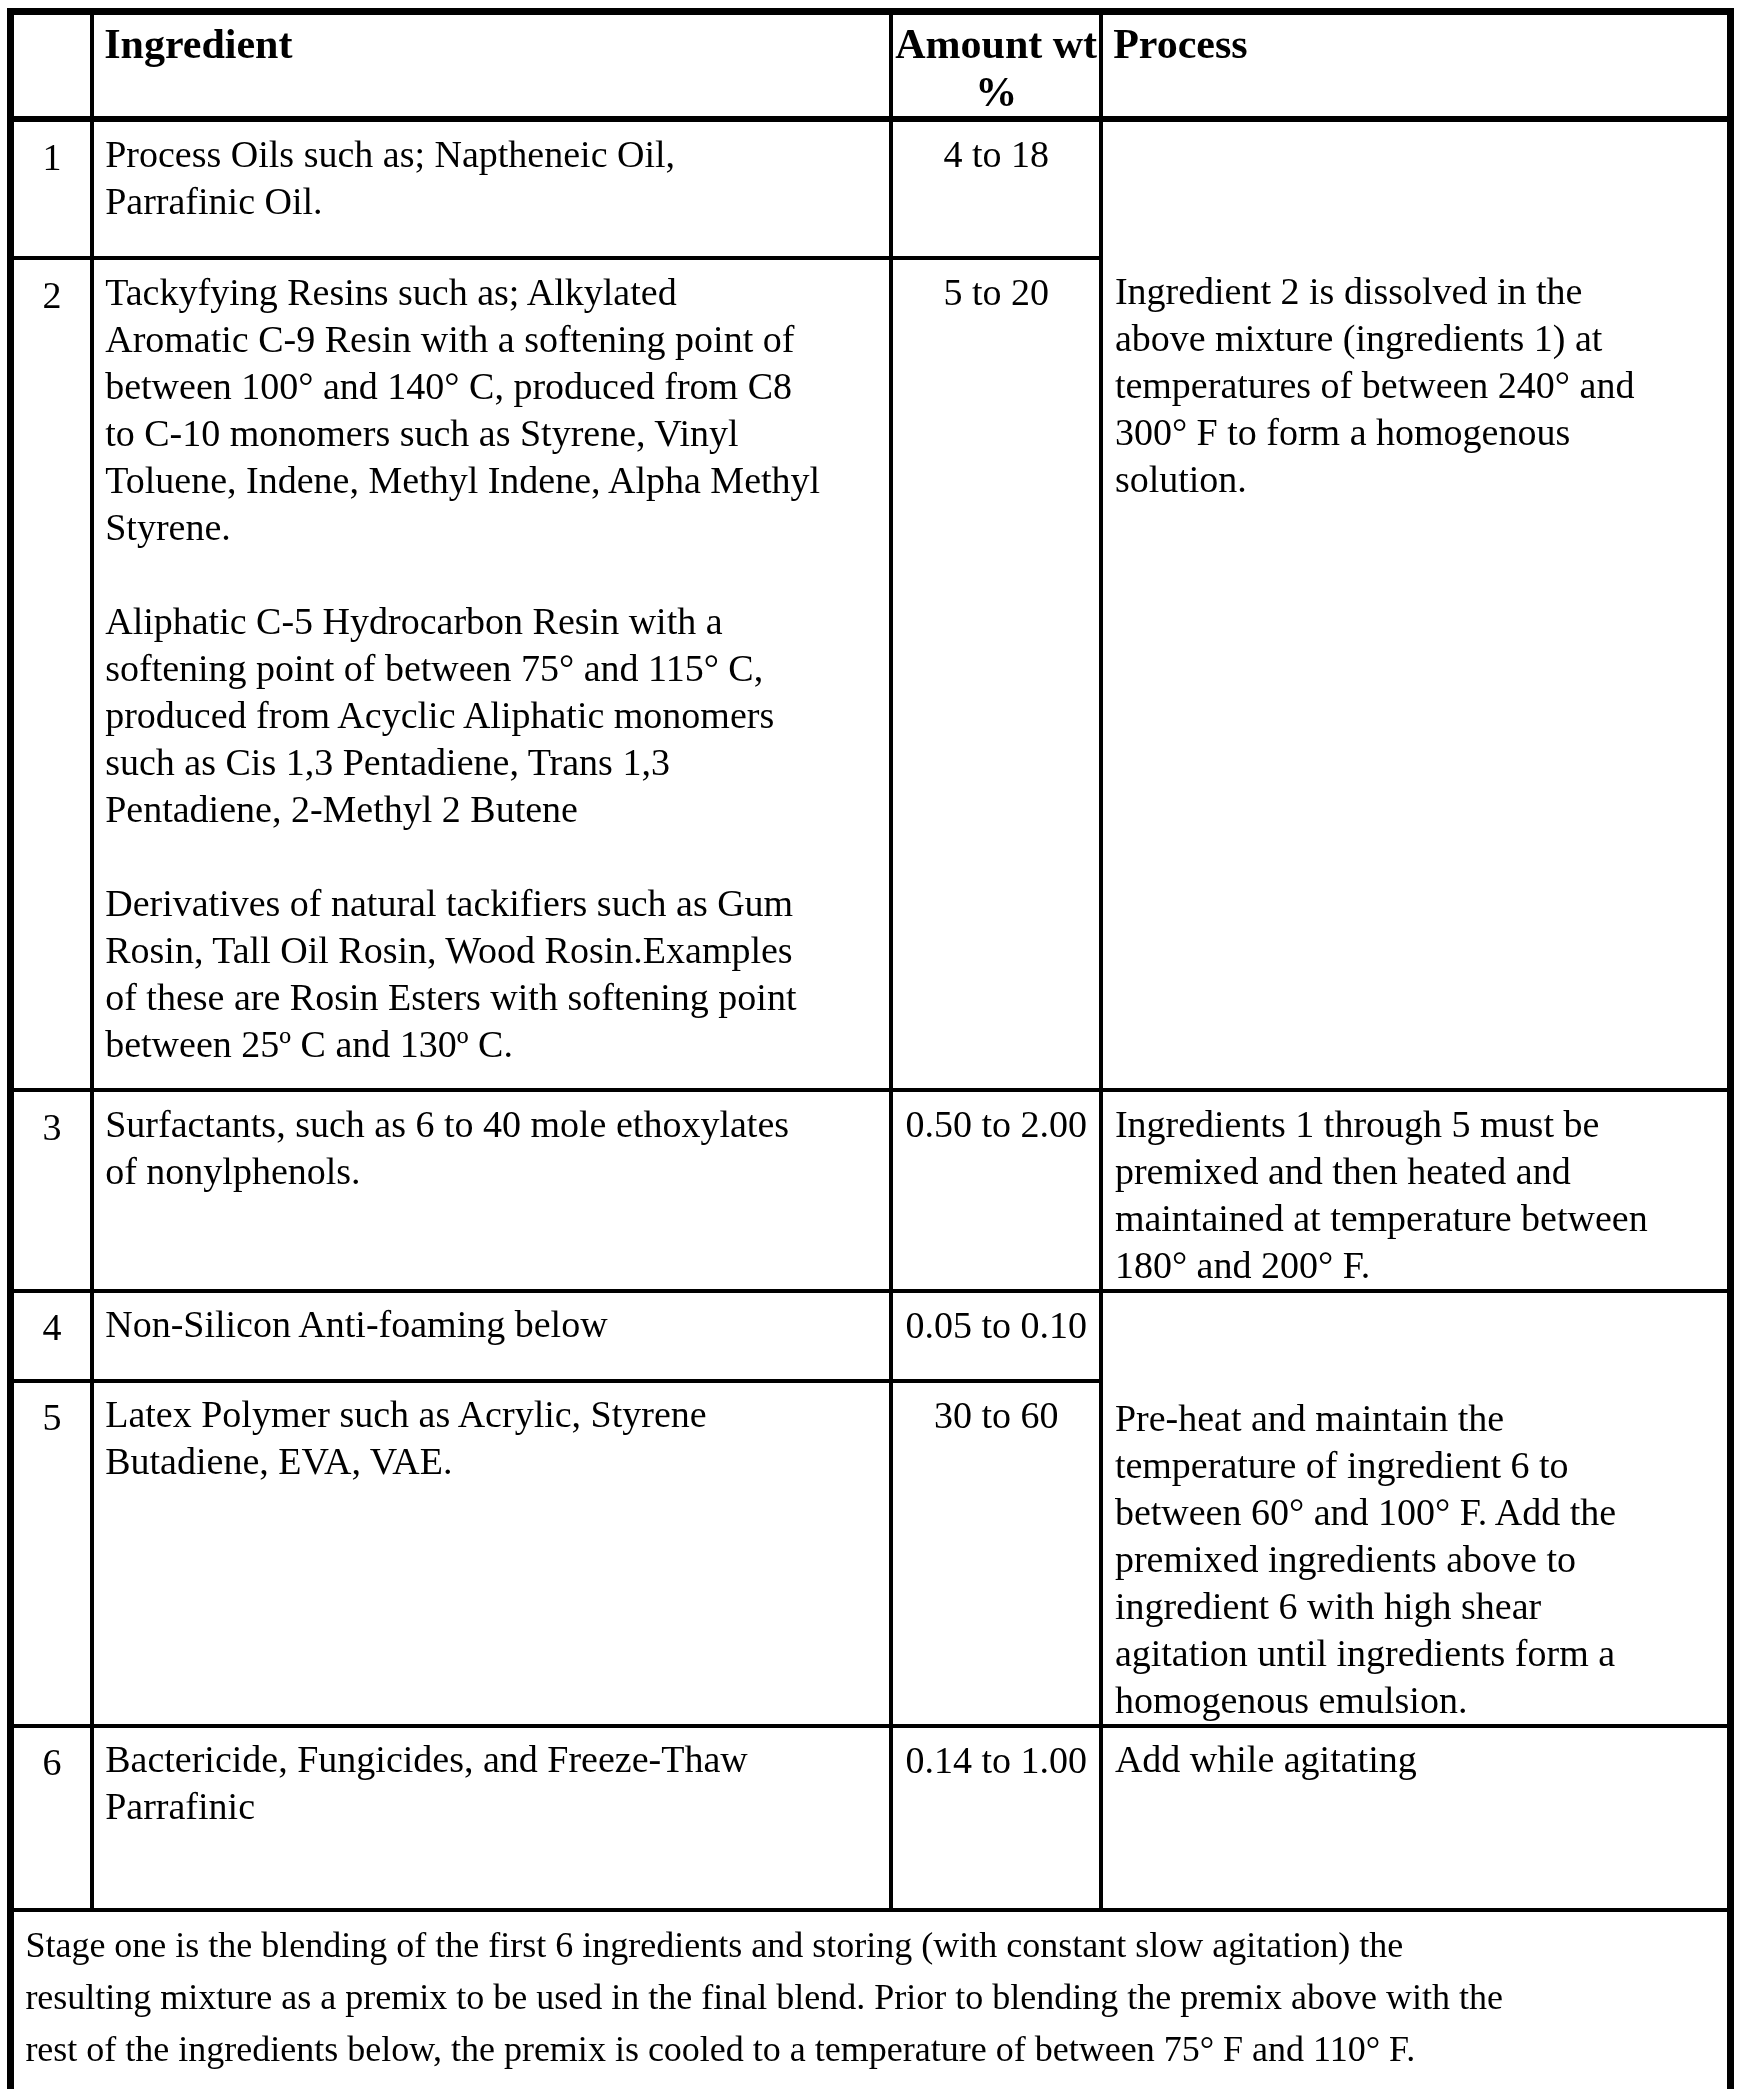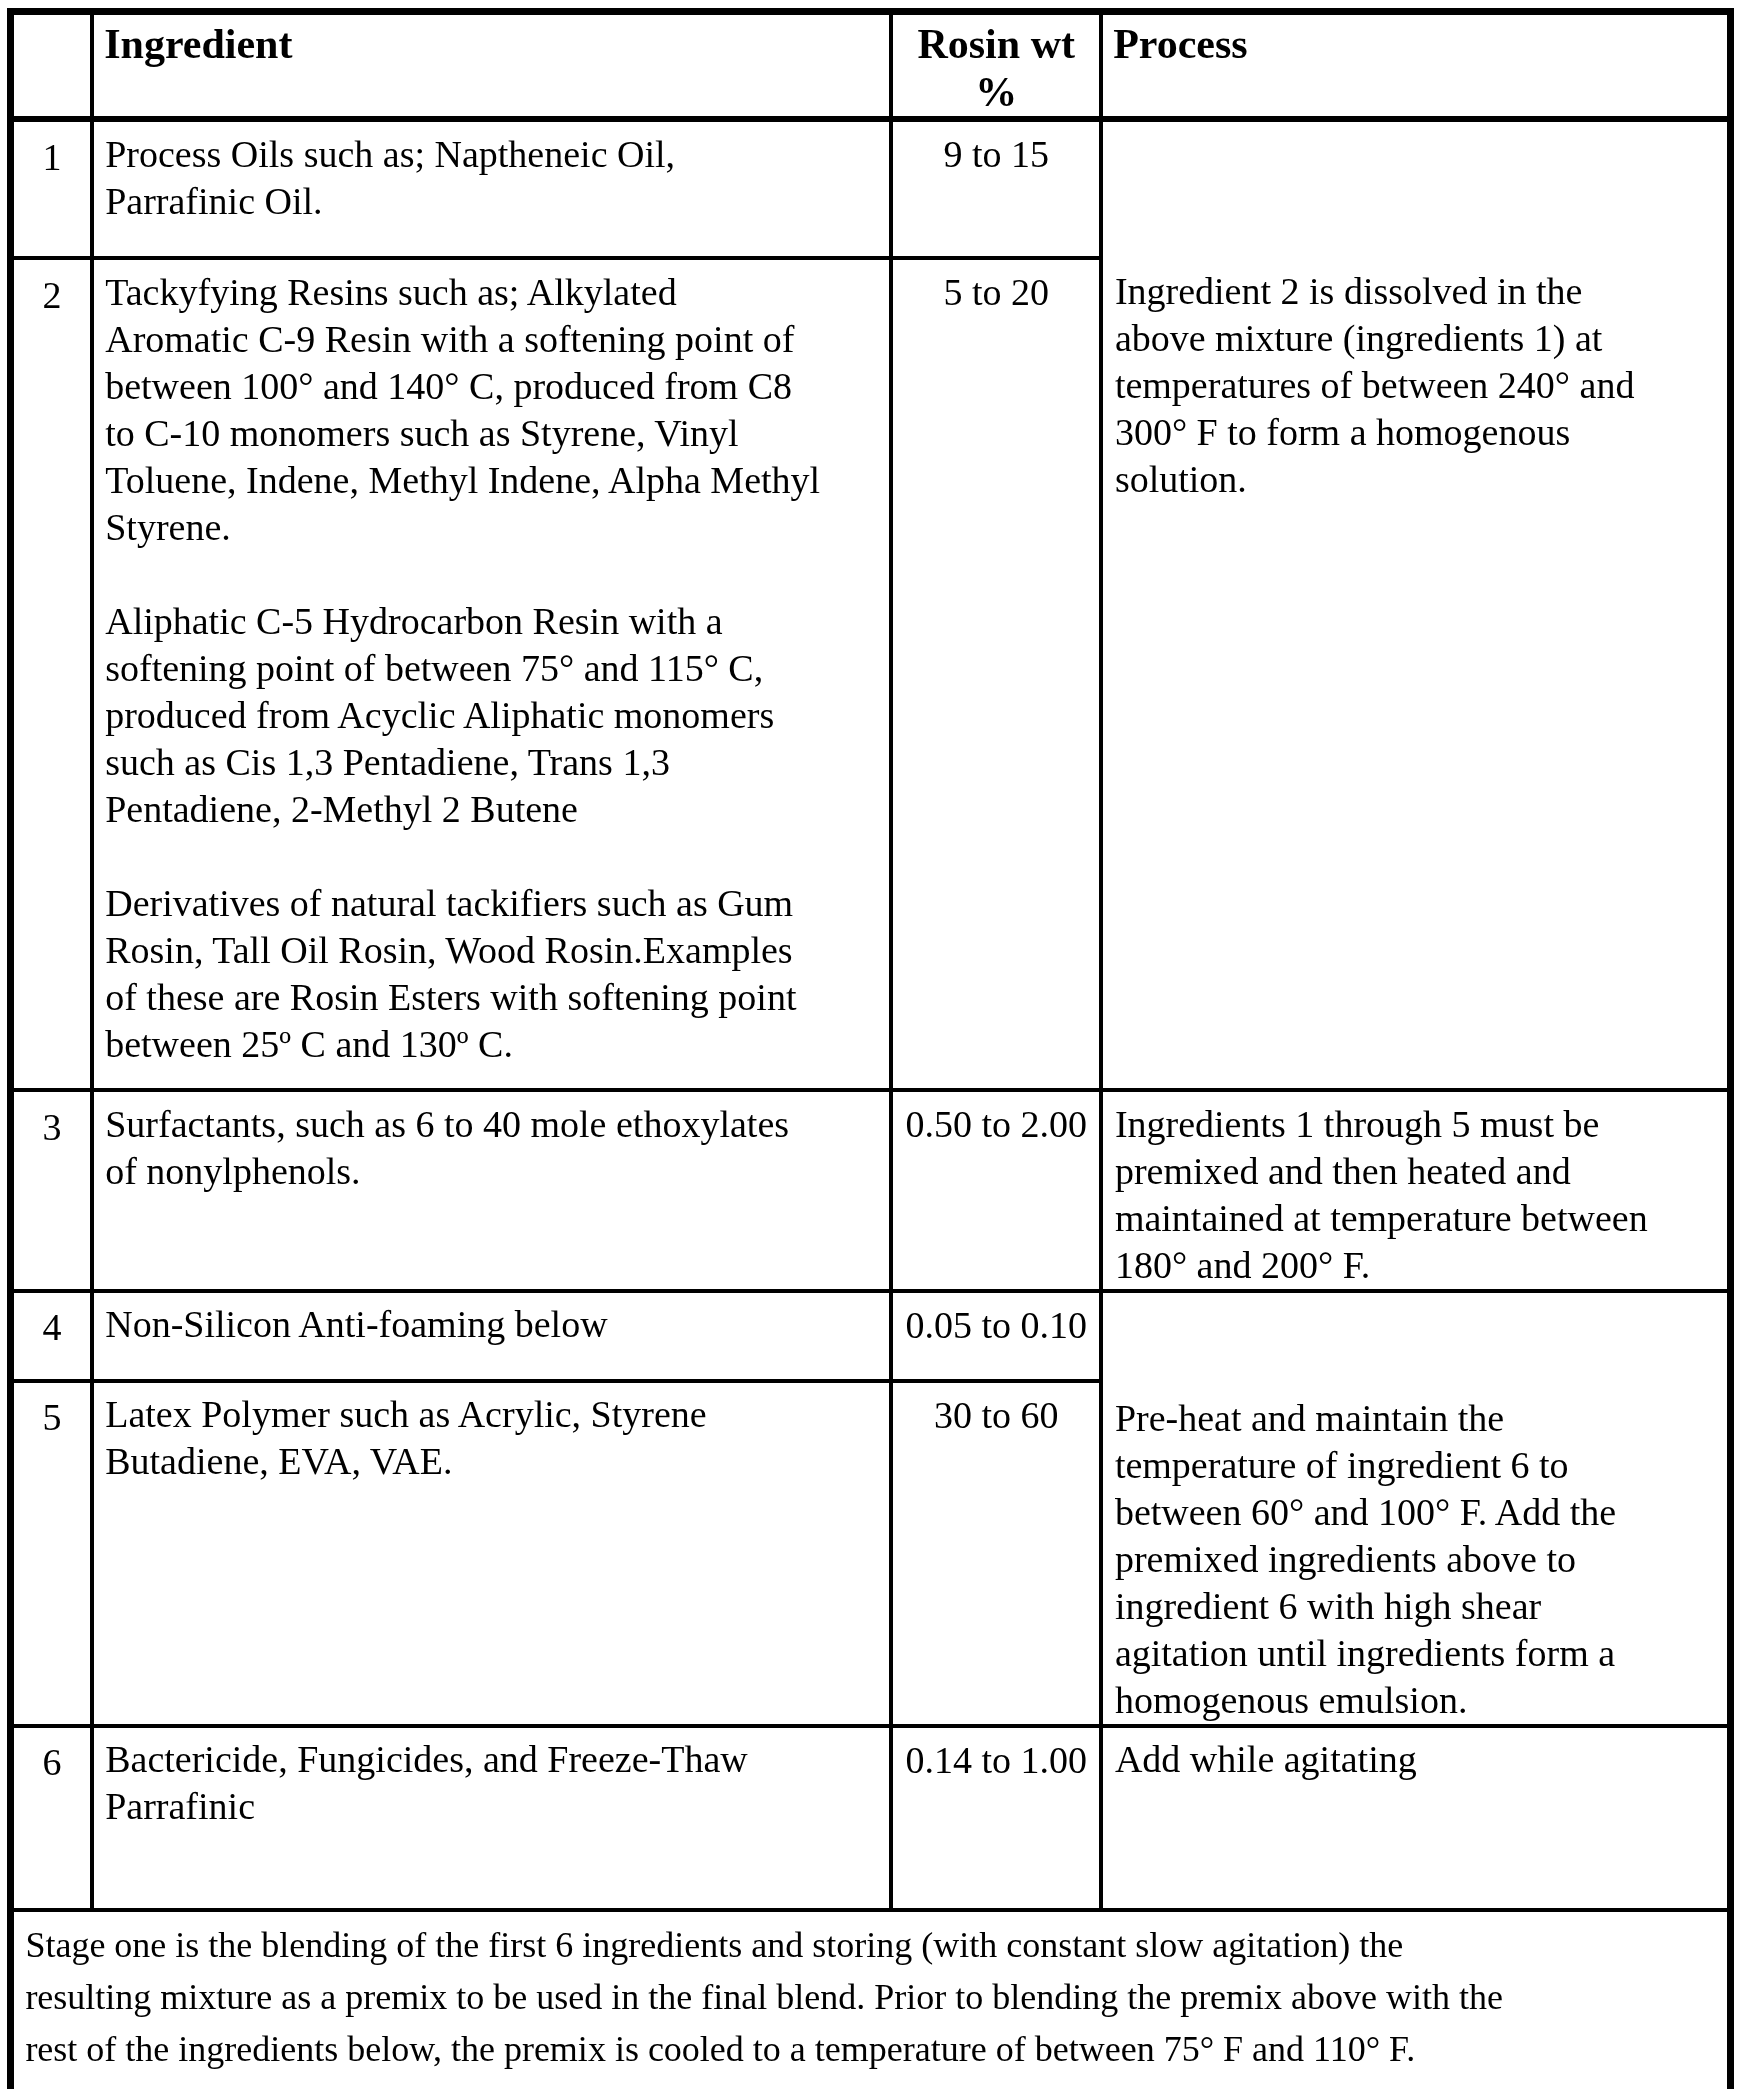--- a/index.html
+++ b/index.html
@@ -104,30 +104,30 @@
       <col class="c-num">
       <col class="c-ing">
       <col class="c-amt">
       <col class="c-proc">
     </colgroup>
 
     <tbody>
         <tr class="row-header">
       <th class="h-num"></th>
       <th>Ingredient</th>
-      <th class="h-amt">Rosin wt
+      <th class="h-amt">Amount wt
 %</th>
       <th>Process</th>
     </tr>
 
     <tr class="row-1">
       <td class="cell-num">1</td>
       <td class="cell-ing">Process Oils such as; Naptheneic Oil,
 Parrafinic Oil.</td>
-      <td class="cell-amt">9 to 15</td>
+      <td class="cell-amt">4 to 18</td>
       <td class="cell-proc span-12" rowspan="2">Ingredient 2 is dissolved in the
 above mixture (ingredients 1) at
 temperatures of between 240° and
 300° F to form a homogenous
 solution.</td>
     </tr>
 
     <tr class="row-2">
       <td class="cell-num">2</td>
       <td class="cell-ing">Tackyfying Resins such as; Alkylated

